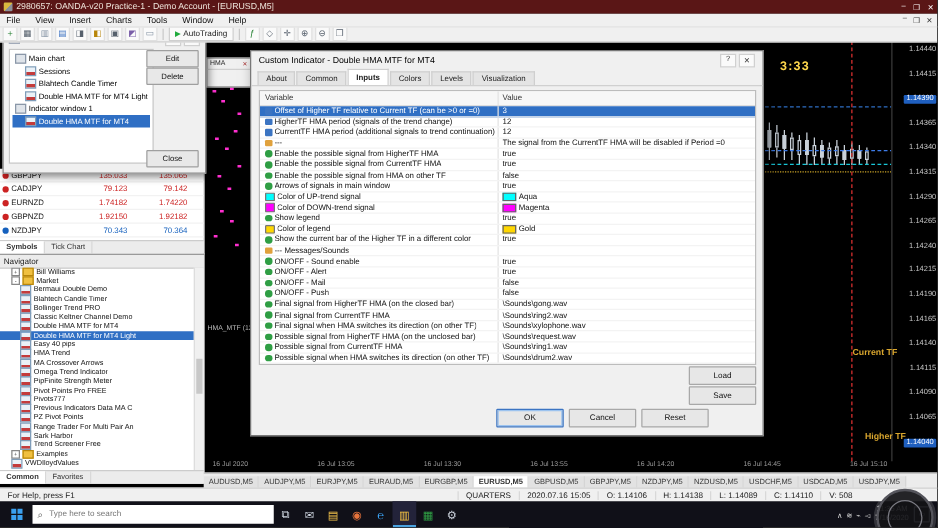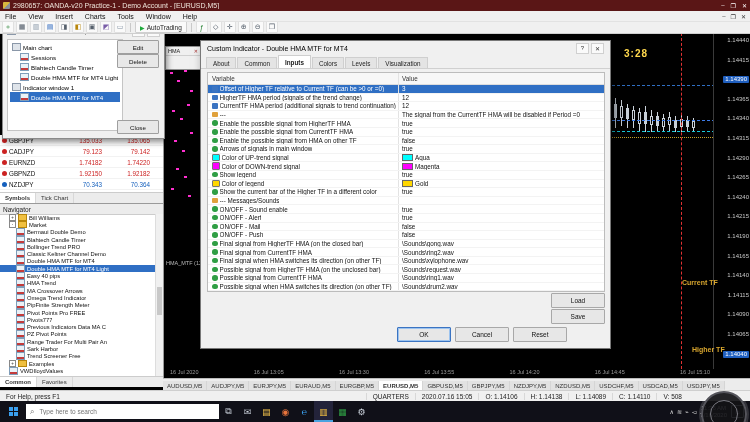--- a/index.html
+++ b/index.html
@@ -220,21 +220,21 @@
       <div class="mdot" style="left: 176px; top: 168px;"></div>
       <div class="mdot" style="left: 184px; top: 176px;"></div>
       <div class="mdot" style="left: 171px; top: 188px;"></div>
       <div class="mdot" style="left: 188px; top: 195px;"></div>
     </div>
   <div class="hline hl-1"></div>
   <div class="hline hl-2"></div>
   <div class="hline hl-3"></div>
   <div class="hline hl-4"></div>
   <div class="vline-red"></div>
-  <div class="timer">3:28</div>
+  <div class="timer">3:33</div>
   <div class="tf-current">Current TF</div>
   <div class="tf-higher">Higher TF</div>
   <div class="hma-label">HMA_MTF (12|H1, 12) 2 2 3</div>
   <div class="frag-win">
     <div class="frag-title">
         <span>HMA</span>
       <span class="frag-x">✕</span>
       </div>
   </div>
   <div class="price-scale">

